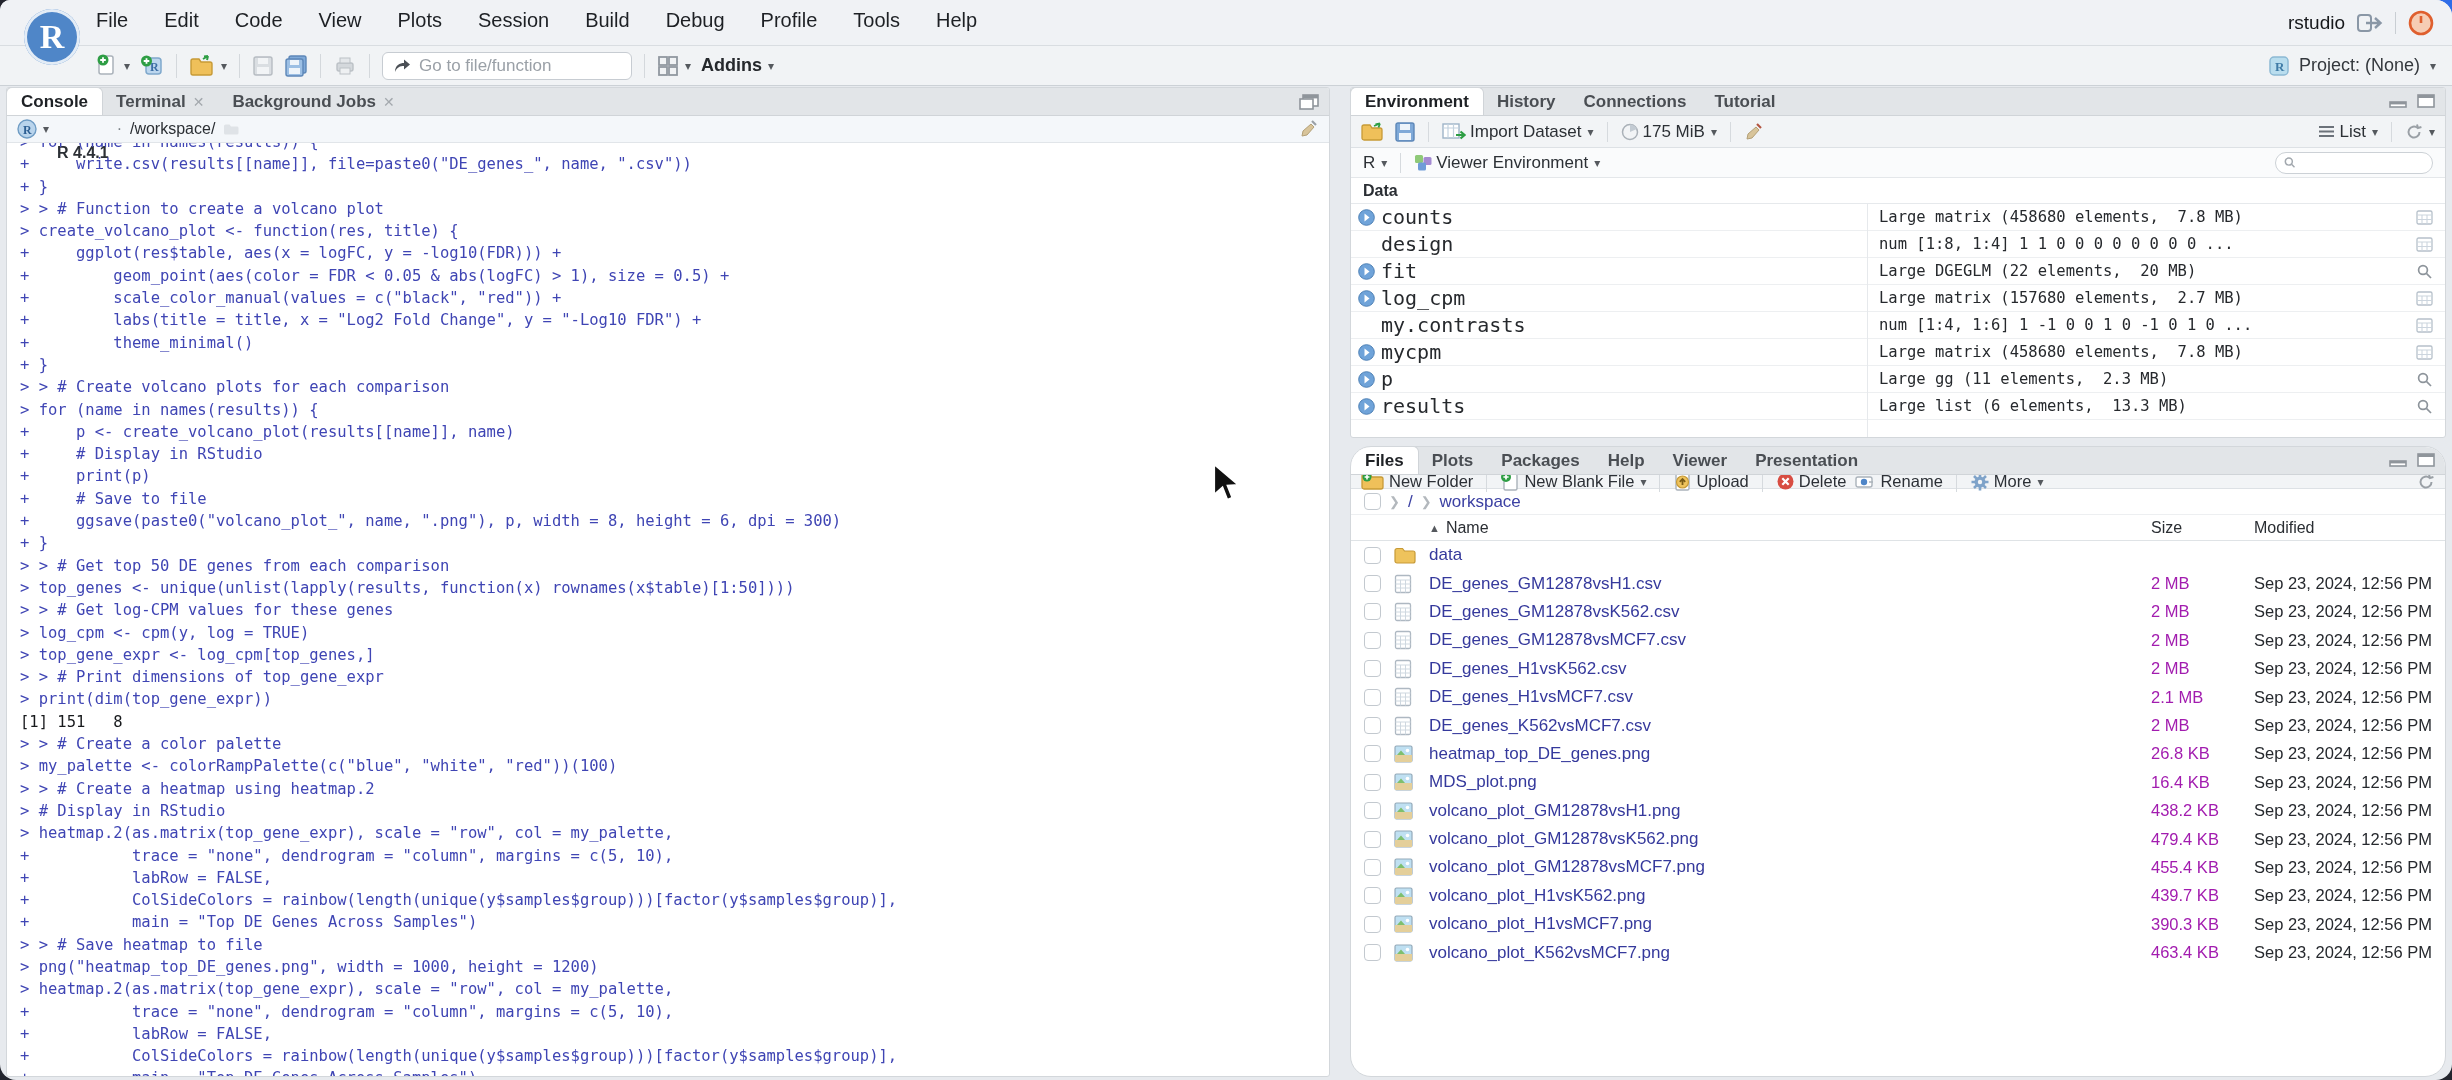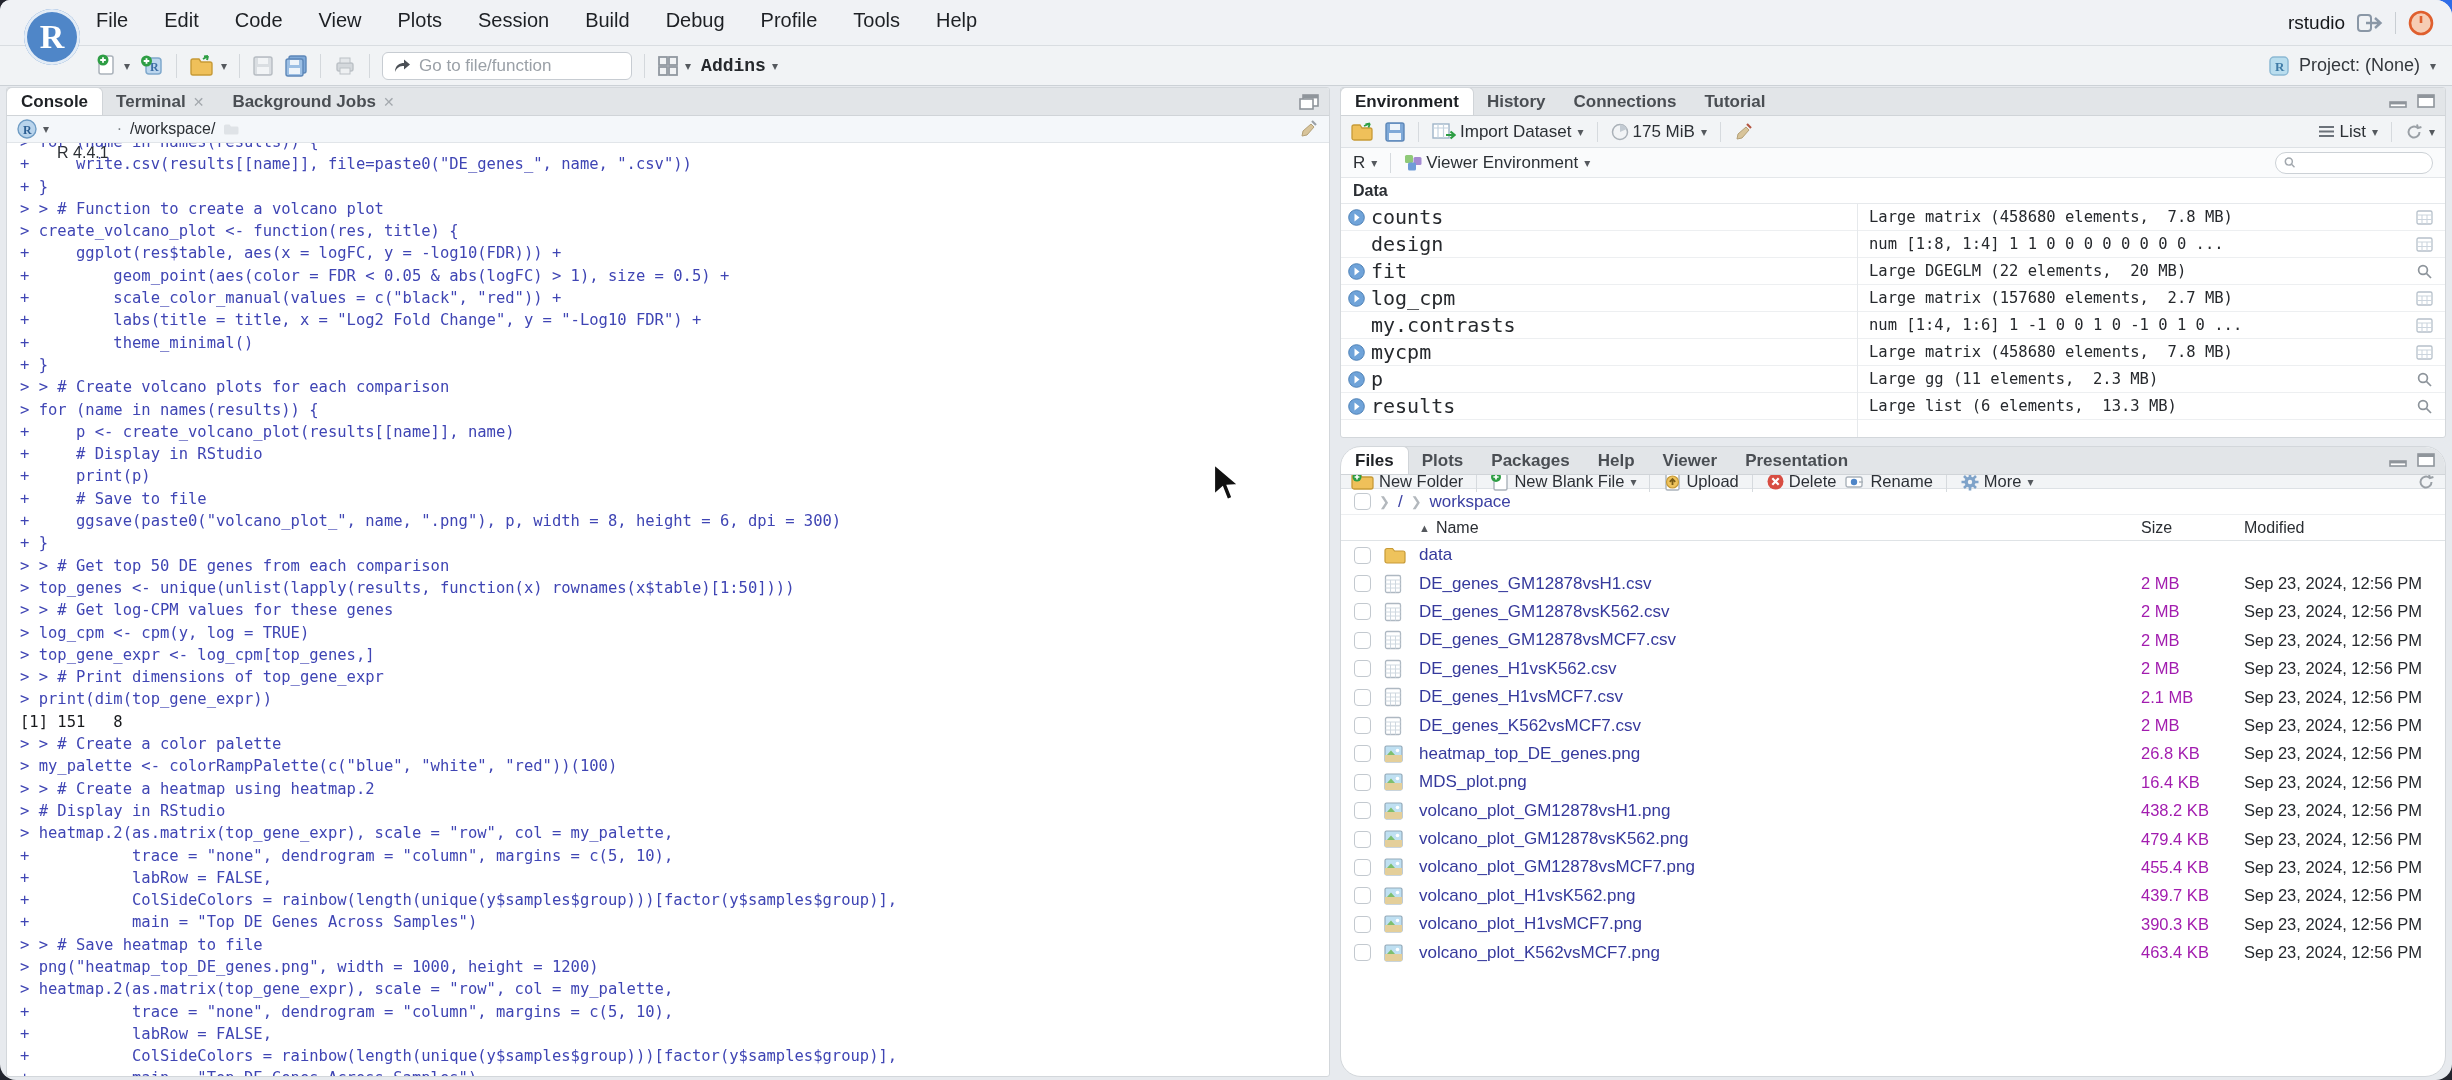--- a/index.html
+++ b/index.html
@@ -23,41 +23,41 @@
   #toolbar { position:absolute; top:46px; left:0; right:0; height:40px; background:#f1f3f5; border-bottom:1px solid #ccd1d6;
              display:flex; align-items:center; padding-left:96px; }
   .tb-group { display:flex; align-items:center; gap:10px; }
   .tb-sep { width:1px; height:24px; background:#d4d8dc; margin:0 12px; }
   .tb-caret { font-size:12px; color:#55595e; margin-left:2px; }
   .tb-btn { display:flex; align-items:center; gap:4px; }
   #goto-box { display:flex; align-items:center; gap:8px; width:250px; height:28px; background:#fff;
               border:1px solid #c7ccd2; border-radius:6px; padding:0 10px; }
   #goto-input { border:none; outline:none; flex:1; font-size:17px; color:#3a3f45; background:transparent; font-family:"Liberation Sans",sans-serif; }
   #goto-input::placeholder { color:#9aa0a7; }
-  #addins-label { font-size:18px; color:#25282c; font-weight:bold;font-family:Liberation Mono, monospace; }
+  #addins-label { font-size:18px; color:#25282c; font-weight:bold; }
   #toolbar-right { position:absolute; right:16px; display:flex; align-items:center; gap:8px; }
   #project-label { font-size:18px; color:#34383d; }
 
   
-  #main { position:absolute; top:87px; left:6px; right:6px; bottom:3px; display:flex; gap:10px; }
+  #main { position:absolute; top:87px; left:6px; right:6px; bottom:3px; display:flex; gap:20px; }
   .pane { background:#fff; border:1px solid #d3d7db; border-radius:3px; position:relative; overflow:hidden; }
   #console-pane { width:1324px; flex:none; display:flex; flex-direction:column; }
   #right-col { flex:1; display:flex; flex-direction:column; gap:8px; }
   #env-pane { height:351px; flex:none; display:flex; flex-direction:column; }
   #files-pane { flex:1; display:flex; flex-direction:column;border-radius:21px; }
 
   .tabstrip { height:28px; background:#e2e5e8; border-bottom:1px solid #d0d4d8; display:flex; align-items:flex-end; position:relative; flex:none; }
   .tab { height:27px; display:flex; align-items:center; gap:7px; padding:0 14px; font-size:17px; color:#4a4e53; font-weight:bold; border-radius:5px 5px 0 0; }
   .tab.active { background:#fff; color:#1e2125; box-shadow:0 0 0 1px #d0d4d8; }
   .tab-close { color:#a3a8ad; font-size:14px; font-weight:normal; }
   .strip-btns { position:absolute; right:10px; top:6px; display:flex; gap:10px; }
 
   
   #console-header { height:27px; background:#f4f7fa; border-bottom:1px solid #e1e5e9; display:flex; align-items:center; padding:0 10px; gap:8px; flex:none; }
-  #console-header .ver { font-size:16px; font-weight:normal; color:#2b2f34;margin-top:48px; }
+  #console-header .ver { font-size:16px; font-weight:bold; color:#2b2f34;margin-top:48px; }
   #console-header .dot { color:#7a8087; font-size:16px; }
   #console-header .wd { font-size:16px; color:#2b2f34; }
   #console-broom { margin-left:auto; }
   #console-body { flex:1; overflow:hidden; padding-left:13px; }
   #console-code { margin-top:-12px; }
   .cline { font-family:"DejaVu Sans Mono","Liberation Mono",monospace; font-size:15.5px; line-height:22.3px;
            white-space:pre; color:#3f45b4; }
   .cline.out { color:#17191c; }
 
   

